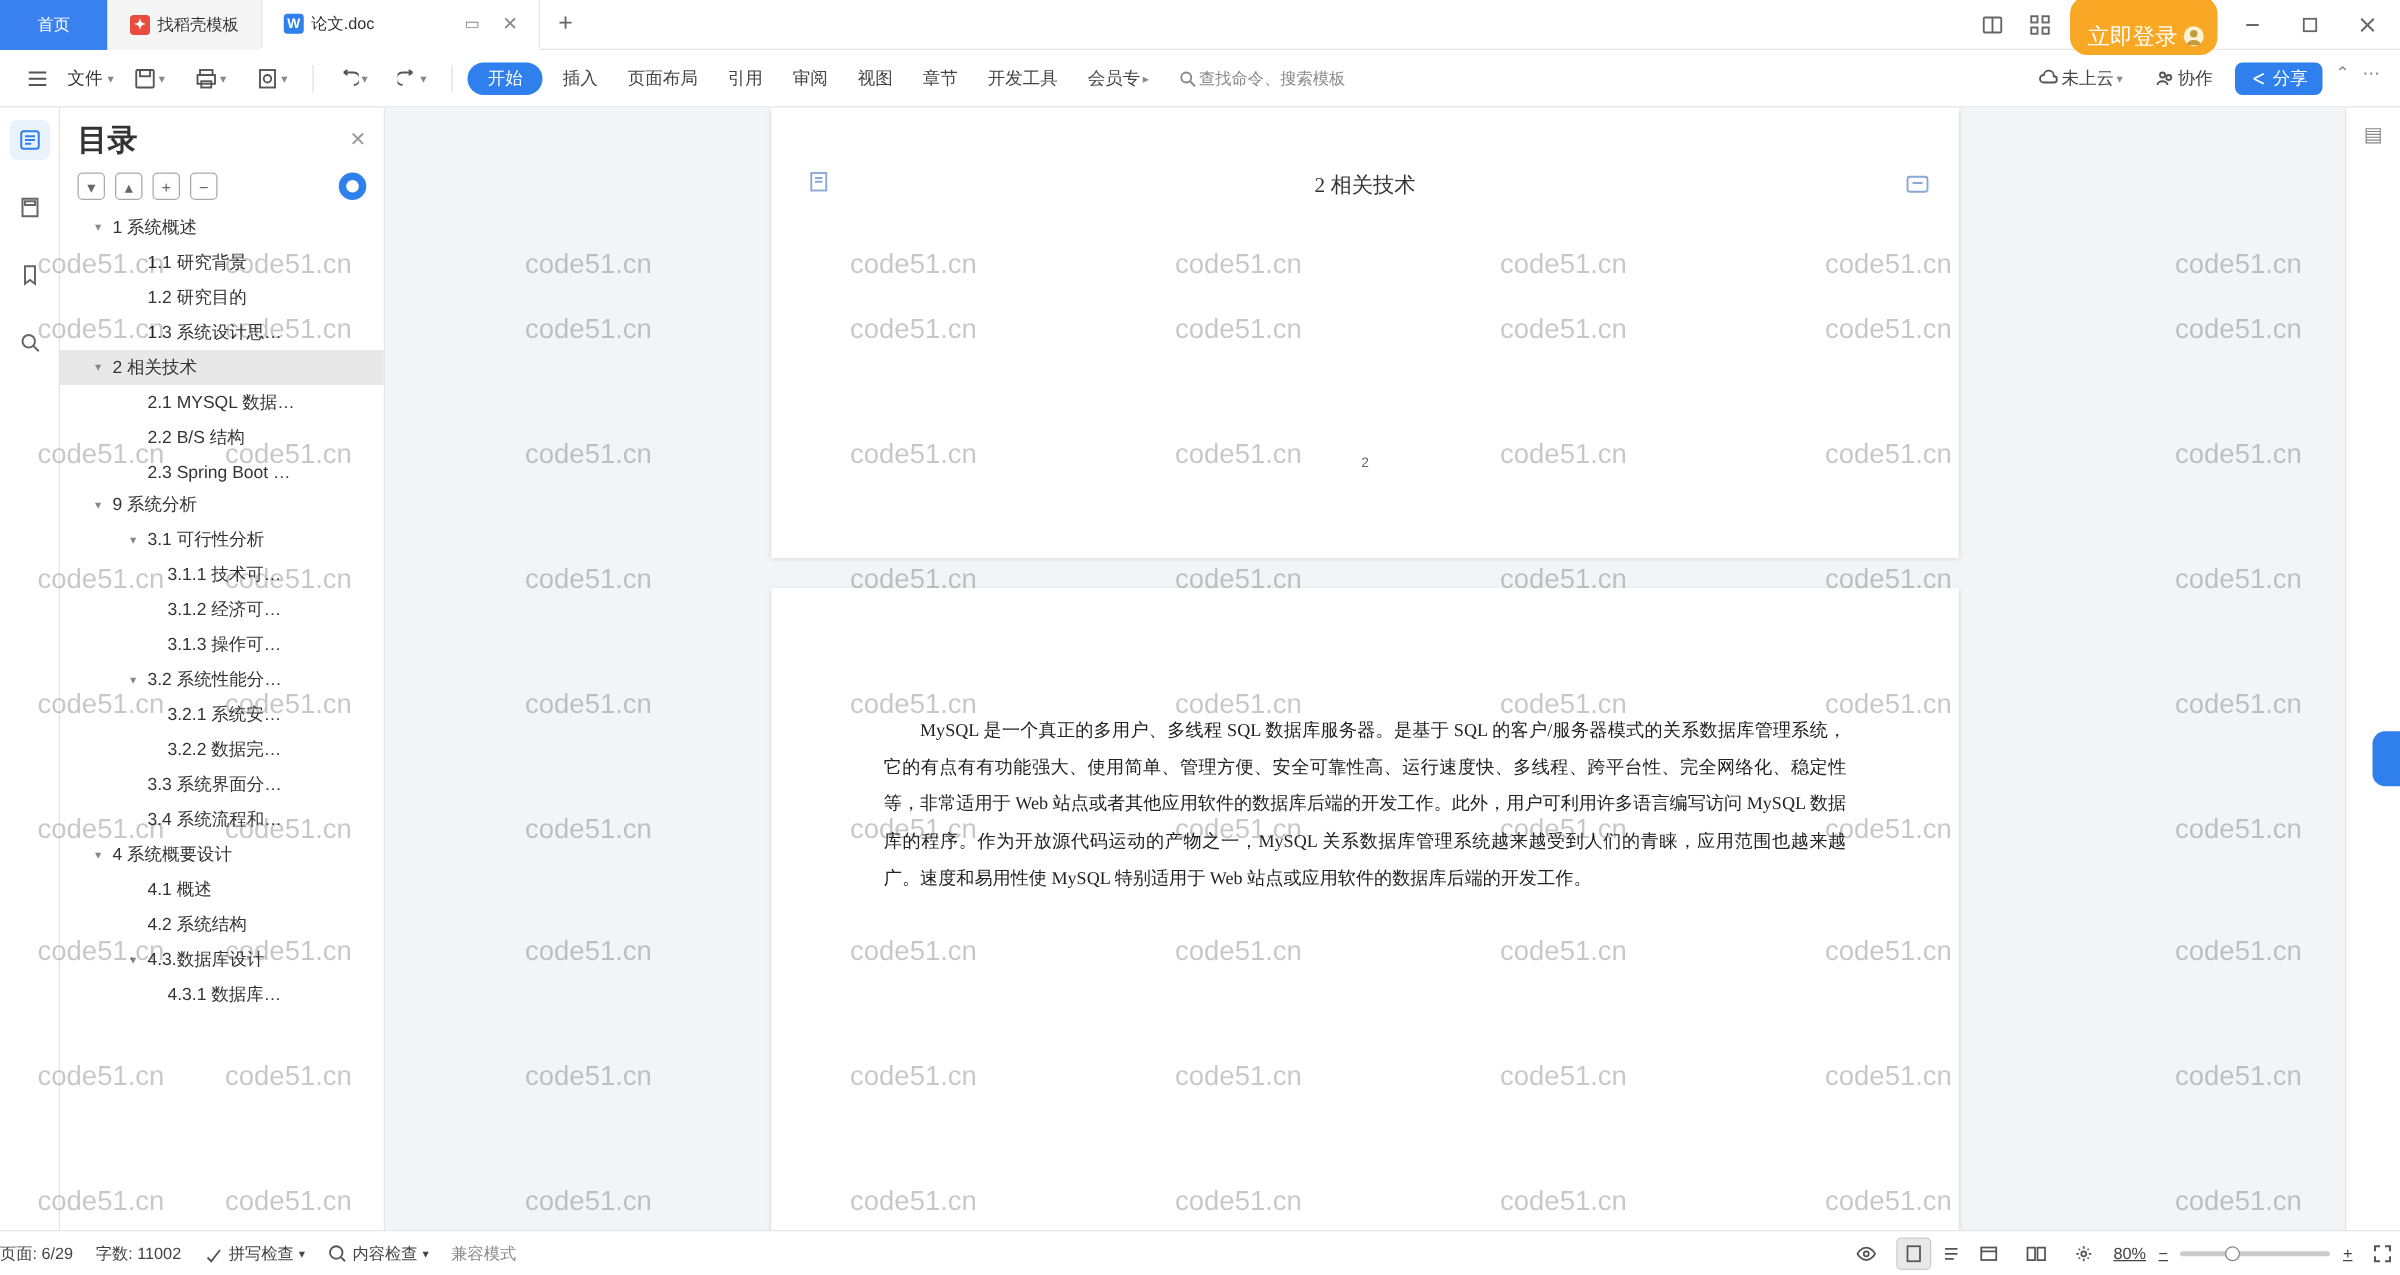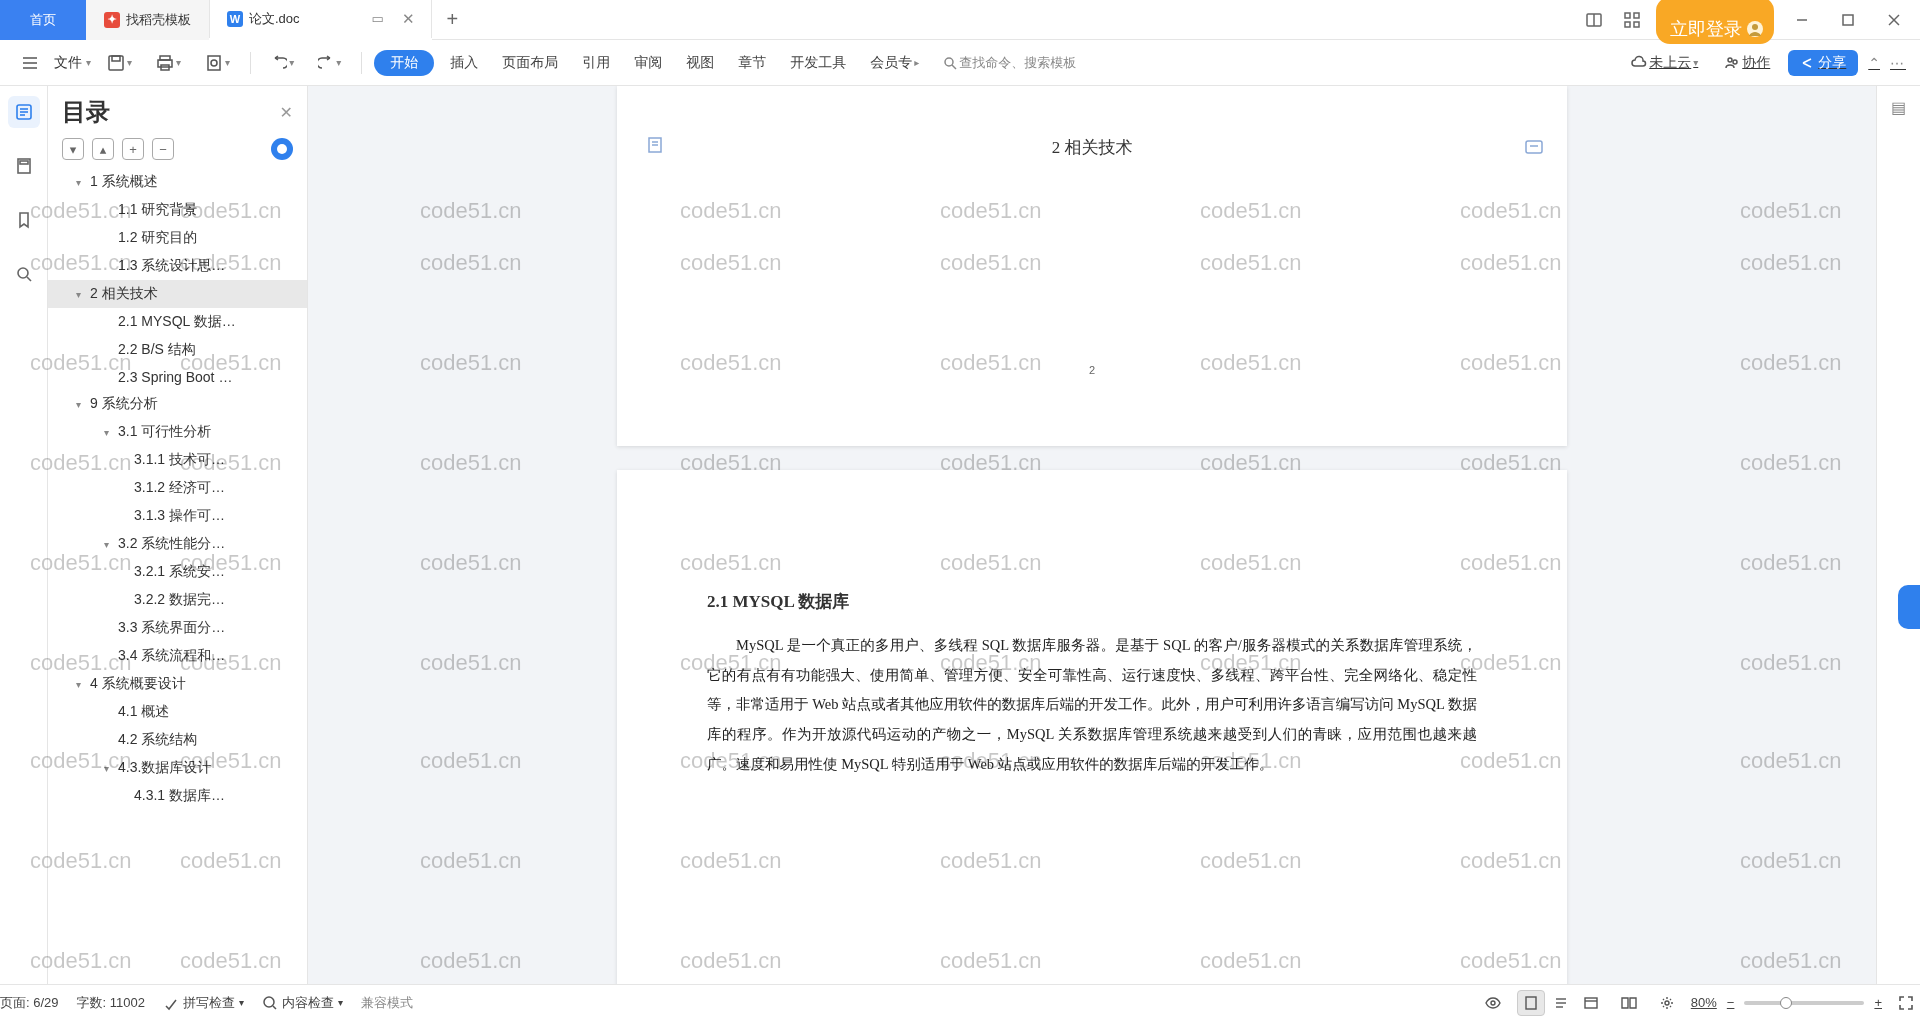--- a/index.html
+++ b/index.html
@@ -17,21 +17,21 @@
 .titlebar-right { position:absolute; right:8px; top:0; height:40px; display:flex; align-items:center; gap:10px; }
 .login-btn { background:#f9a825; color:#fff; border-radius:14px; padding:20px 10px 3px 14px; font-size:18px; display:flex; align-items:center; gap:4px;}
 .winbtn { width:36px; height:40px; display:flex; align-items:center; justify-content:center; color:#666;}
 .topicon{ width:28px;height:28px;display:flex;align-items:center;justify-content:center;color:#666;}
 
 .ribbon { height:46px; display:flex; align-items:center; padding:0 14px; gap:8px; border-bottom:1px solid #e5e5e5; font-size:14px; }
 .rb-btn { padding:4px 8px; color:#444; display:flex; align-items:center; gap:2px;}
 .rb-file { display:flex; align-items:center; gap:4px;}
 .rb-sep{ width:1px; height:22px; background:#e0e0e0; margin:0 4px;}
 .rb-pill { background:#2f80ed; color:#fff; border-radius:14px; padding:4px 16px; }
-.rb-right { margin-left:auto; display:flex; align-items:center; gap:10px;text-decoration:underline;}
+.rb-right { margin-left:auto; display:flex; align-items:flex-start; gap:10px;}
 .rb-share { background:#2f80ed; color:#fff; border-radius:6px; padding:4px 12px; display:flex; align-items:center; gap:4px;}
 .rb-search{ color:#888; font-size:13px;}
 
 .main { display:flex; height:calc(100% - 40px - 46px - 36px); }
 .leftbar { width:48px; border-right:1px solid #e5e5e5; display:flex; flex-direction:column; align-items:center; padding-top:10px; gap:22px; color:#555;}
 .leftbar .lb-item{ width:32px;height:32px;display:flex;align-items:center;justify-content:center;border-radius:6px;}
 .leftbar .lb-item.active{ background:#eaf2fd; color:#2f80ed;}
 
 .outline { width:260px; border-right:1px solid #e5e5e5; display:flex; flex-direction:column; }
 .outline-head { display:flex; align-items:center; padding:10px 14px 6px; }
@@ -385,21 +385,20 @@
           <svg width="22" height="22" fill="none" stroke="#8aa8d6" stroke-width="1.5">
             <rect x="3" y="5" width="16" height="12" rx="2"></rect>
             <line x1="7" y1="10" x2="15" y2="10"></line>
           </svg>
         </span>
       <div class="page-head">2 相关技术</div>
       <div class="page-num">2</div>
     </div>
     <div class="page page2">
       <div style="height:40px"></div>
-      <div class="h2">2.1 MYSQL 数据库</div>
       <div class="para">MySQL 是一个真正的多用户、多线程 SQL 数据库服务器。是基于 SQL 的客户/服务器模式的关系数据库管理系统，它的有点有有功能强大、使用简单、管理方便、安全可靠性高、运行速度快、多线程、跨平台性、完全网络化、稳定性等，非常适用于 Web 站点或者其他应用软件的数据库后端的开发工作。此外，用户可利用许多语言编写访问 MySQL 数据库的程序。作为开放源代码运动的产物之一，MySQL 关系数据库管理系统越来越受到人们的青睐，应用范围也越来越广。速度和易用性使 MySQL 特别适用于 Web 站点或应用软件的数据库后端的开发工作。</div>
     </div>
   </div>
 
   <div class="right-rail">
     <span style="color:#888">▤</span>
   </div>
 </div>
 <div class="right-tab"></div>
 

